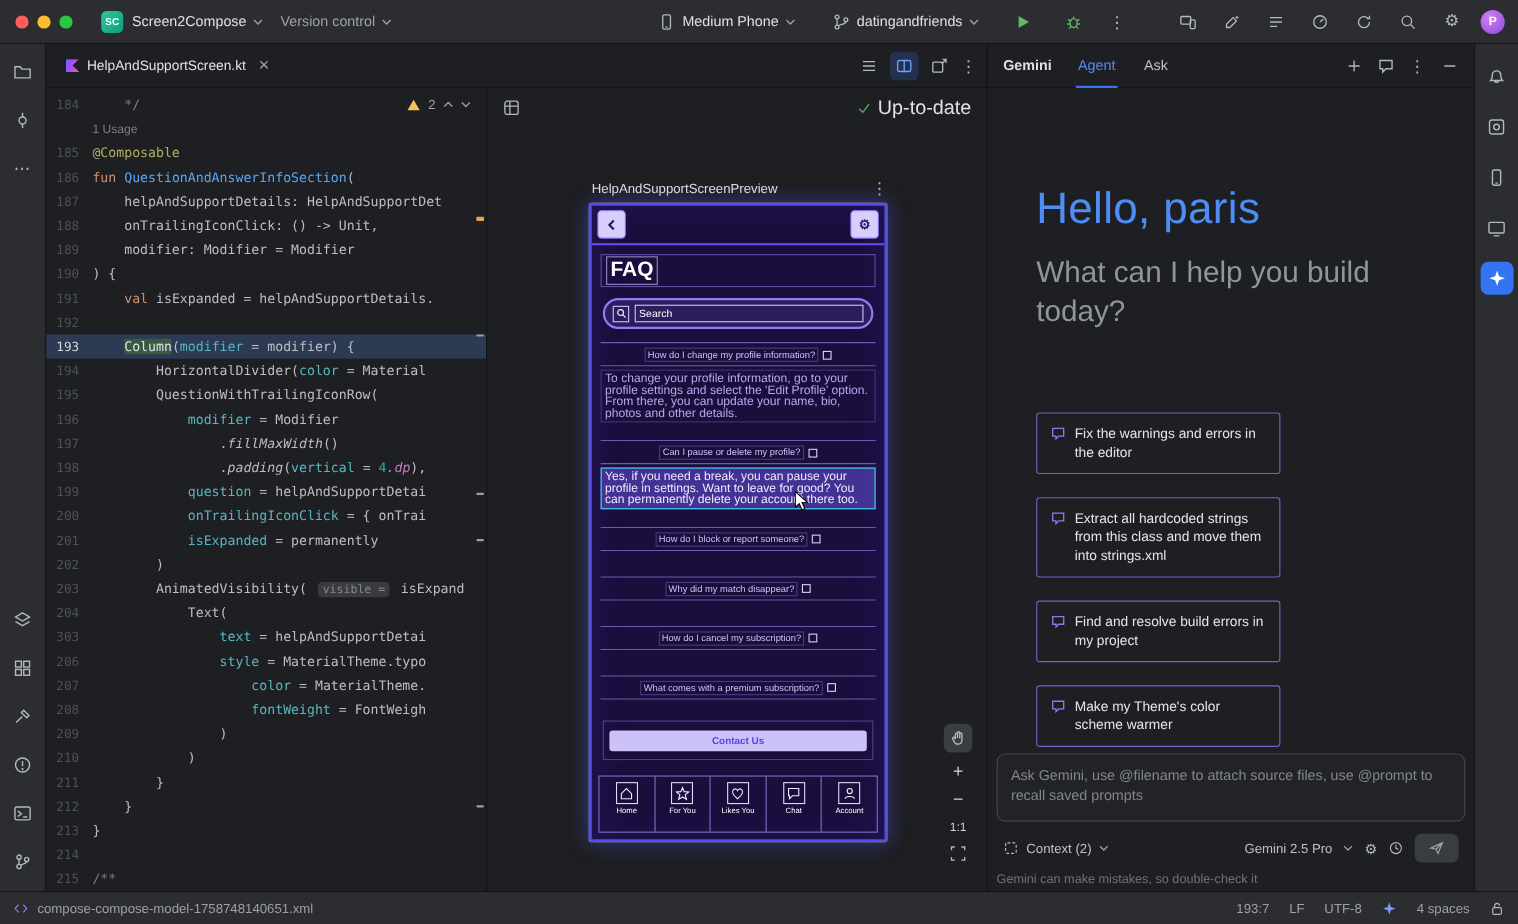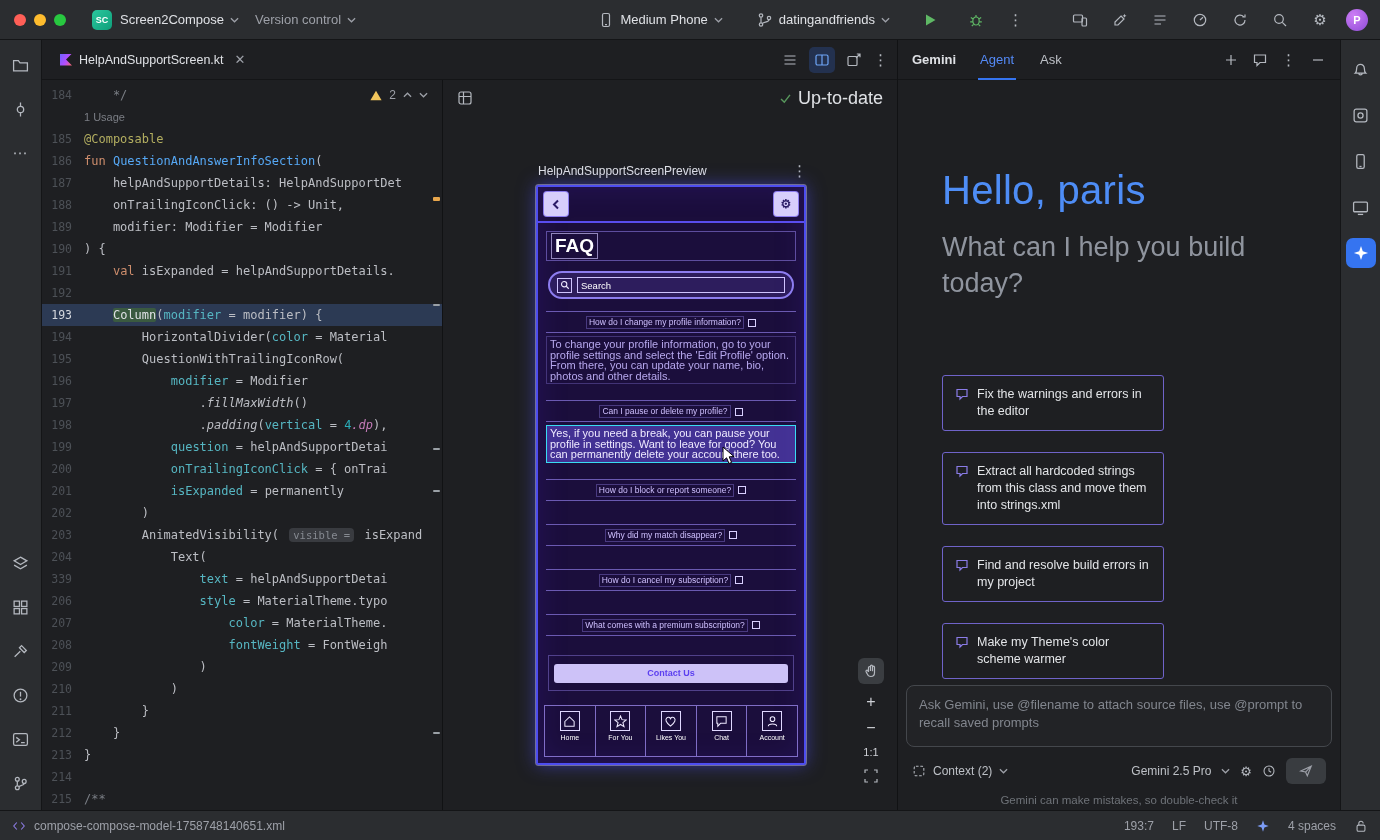--- a/index.html
+++ b/index.html
@@ -140,21 +140,21 @@
   .sug-ic svg{width:14px;height:14px;stroke:#8b7ce8;fill:none;stroke-width:1.2;margin-top:1px}
   .sug-tx{font-size:12.5px;line-height:17px;color:#e3e5e8}
   .gem-bottom{margin-top:auto;padding:0 8px}
   .gem-input{width:100%;height:62px;background:#222326;border:1px solid #44474c;border-radius:8px;resize:none;
              color:#dfe1e5;font-family:"Liberation Sans",sans-serif;font-size:13px;line-height:18px;padding:10px 12px;outline:none}
   .gem-input::placeholder{color:#82868e}
   .gem-ctrl{display:flex;align-items:center;margin-top:8px;gap:7px;color:#bdc0c6;font-size:12px;padding:0 6px}
   .gem-ctrl .right{margin-left:auto;display:flex;align-items:center;gap:10px}
   .send{width:40px;height:26px;border-radius:6px;background:#393c40;display:flex;align-items:center;justify-content:center}
   .send svg{width:14px;height:14px;stroke:#9da0a8;fill:none;stroke-width:1.3}
-  .gem-disc{text-align:center;margin-top:10px;font-size:11.5px;color:#6e7278}
+  .gem-disc{margin-top:10px;font-size:11.5px;color:#6e7278}
 
   
   .statusbar{height:30px;background:#2b2d30;border-top:1px solid #141517;display:flex;align-items:center;
              padding:0 12px;font-size:12px;color:#9da0a8}
   .sb-left{display:flex;align-items:center;gap:8px}
   .sb-right{margin-left:auto;display:flex;align-items:center;gap:18px}
   .sb-right .ic{width:14px;height:14px}
 
   .cursor{position:absolute;left:722px;top:446px;z-index:50}
 </style>
@@ -370,21 +370,21 @@
               <div class="cl"><span class="gut">195</span><span class="src"><span class="tk-d">        QuestionWithTrailingIconRow(</span></span></div>
               <div class="cl"><span class="gut">196</span><span class="src"><span class="tk-d">            </span><span class="tk-arg">modifier</span><span class="tk-d"> = Modifier</span></span></div>
               <div class="cl"><span class="gut">197</span><span class="src"><span class="tk-d">                .</span><span class="tk-i">fillMaxWidth</span><span class="tk-d">()</span></span></div>
               <div class="cl"><span class="gut">198</span><span class="src"><span class="tk-d">                .</span><span class="tk-i">padding</span><span class="tk-d">(</span><span class="tk-arg">vertical</span><span class="tk-d"> = </span><span class="tk-num">4</span><span class="tk-p">.dp</span><span class="tk-d">),</span></span></div>
               <div class="cl"><span class="gut">199</span><span class="src"><span class="tk-d">            </span><span class="tk-arg">question</span><span class="tk-d"> = helpAndSupportDetai</span></span></div>
               <div class="cl"><span class="gut">200</span><span class="src"><span class="tk-d">            </span><span class="tk-arg">onTrailingIconClick</span><span class="tk-d"> = { onTrai</span></span></div>
               <div class="cl"><span class="gut">201</span><span class="src"><span class="tk-d">            </span><span class="tk-arg">isExpanded</span><span class="tk-d"> = permanently</span></span></div>
               <div class="cl"><span class="gut">202</span><span class="src"><span class="tk-d">        )</span></span></div>
               <div class="cl"><span class="gut">203</span><span class="src"><span class="tk-d">        AnimatedVisibility( </span><span class="tk-inlay">visible =</span><span class="tk-d"> isExpand</span></span></div>
               <div class="cl"><span class="gut">204</span><span class="src"><span class="tk-d">            Text(</span></span></div>
-              <div class="cl"><span class="gut">339</span><span class="src"><span class="tk-d">                </span><span class="tk-arg">text</span><span class="tk-d"> = helpAndSupportDetai</span></span></div>
+              <div class="cl"><span class="gut">303</span><span class="src"><span class="tk-d">                </span><span class="tk-arg">text</span><span class="tk-d"> = helpAndSupportDetai</span></span></div>
               <div class="cl"><span class="gut">206</span><span class="src"><span class="tk-d">                </span><span class="tk-arg">style</span><span class="tk-d"> = MaterialTheme.typo</span></span></div>
               <div class="cl"><span class="gut">207</span><span class="src"><span class="tk-d">                    </span><span class="tk-arg">color</span><span class="tk-d"> = MaterialTheme.</span></span></div>
               <div class="cl"><span class="gut">208</span><span class="src"><span class="tk-d">                    </span><span class="tk-arg">fontWeight</span><span class="tk-d"> = FontWeigh</span></span></div>
               <div class="cl"><span class="gut">209</span><span class="src"><span class="tk-d">                )</span></span></div>
               <div class="cl"><span class="gut">210</span><span class="src"><span class="tk-d">            )</span></span></div>
               <div class="cl"><span class="gut">211</span><span class="src"><span class="tk-d">        }</span></span></div>
               <div class="cl"><span class="gut">212</span><span class="src"><span class="tk-d">    }</span></span></div>
               <div class="cl"><span class="gut">213</span><span class="src"><span class="tk-d">}</span></span></div>
               <div class="cl"><span class="gut">214</span><span class="src"></span></div>
               <div class="cl"><span class="gut">215</span><span class="src"><span class="tk-c">/**</span></span></div>

